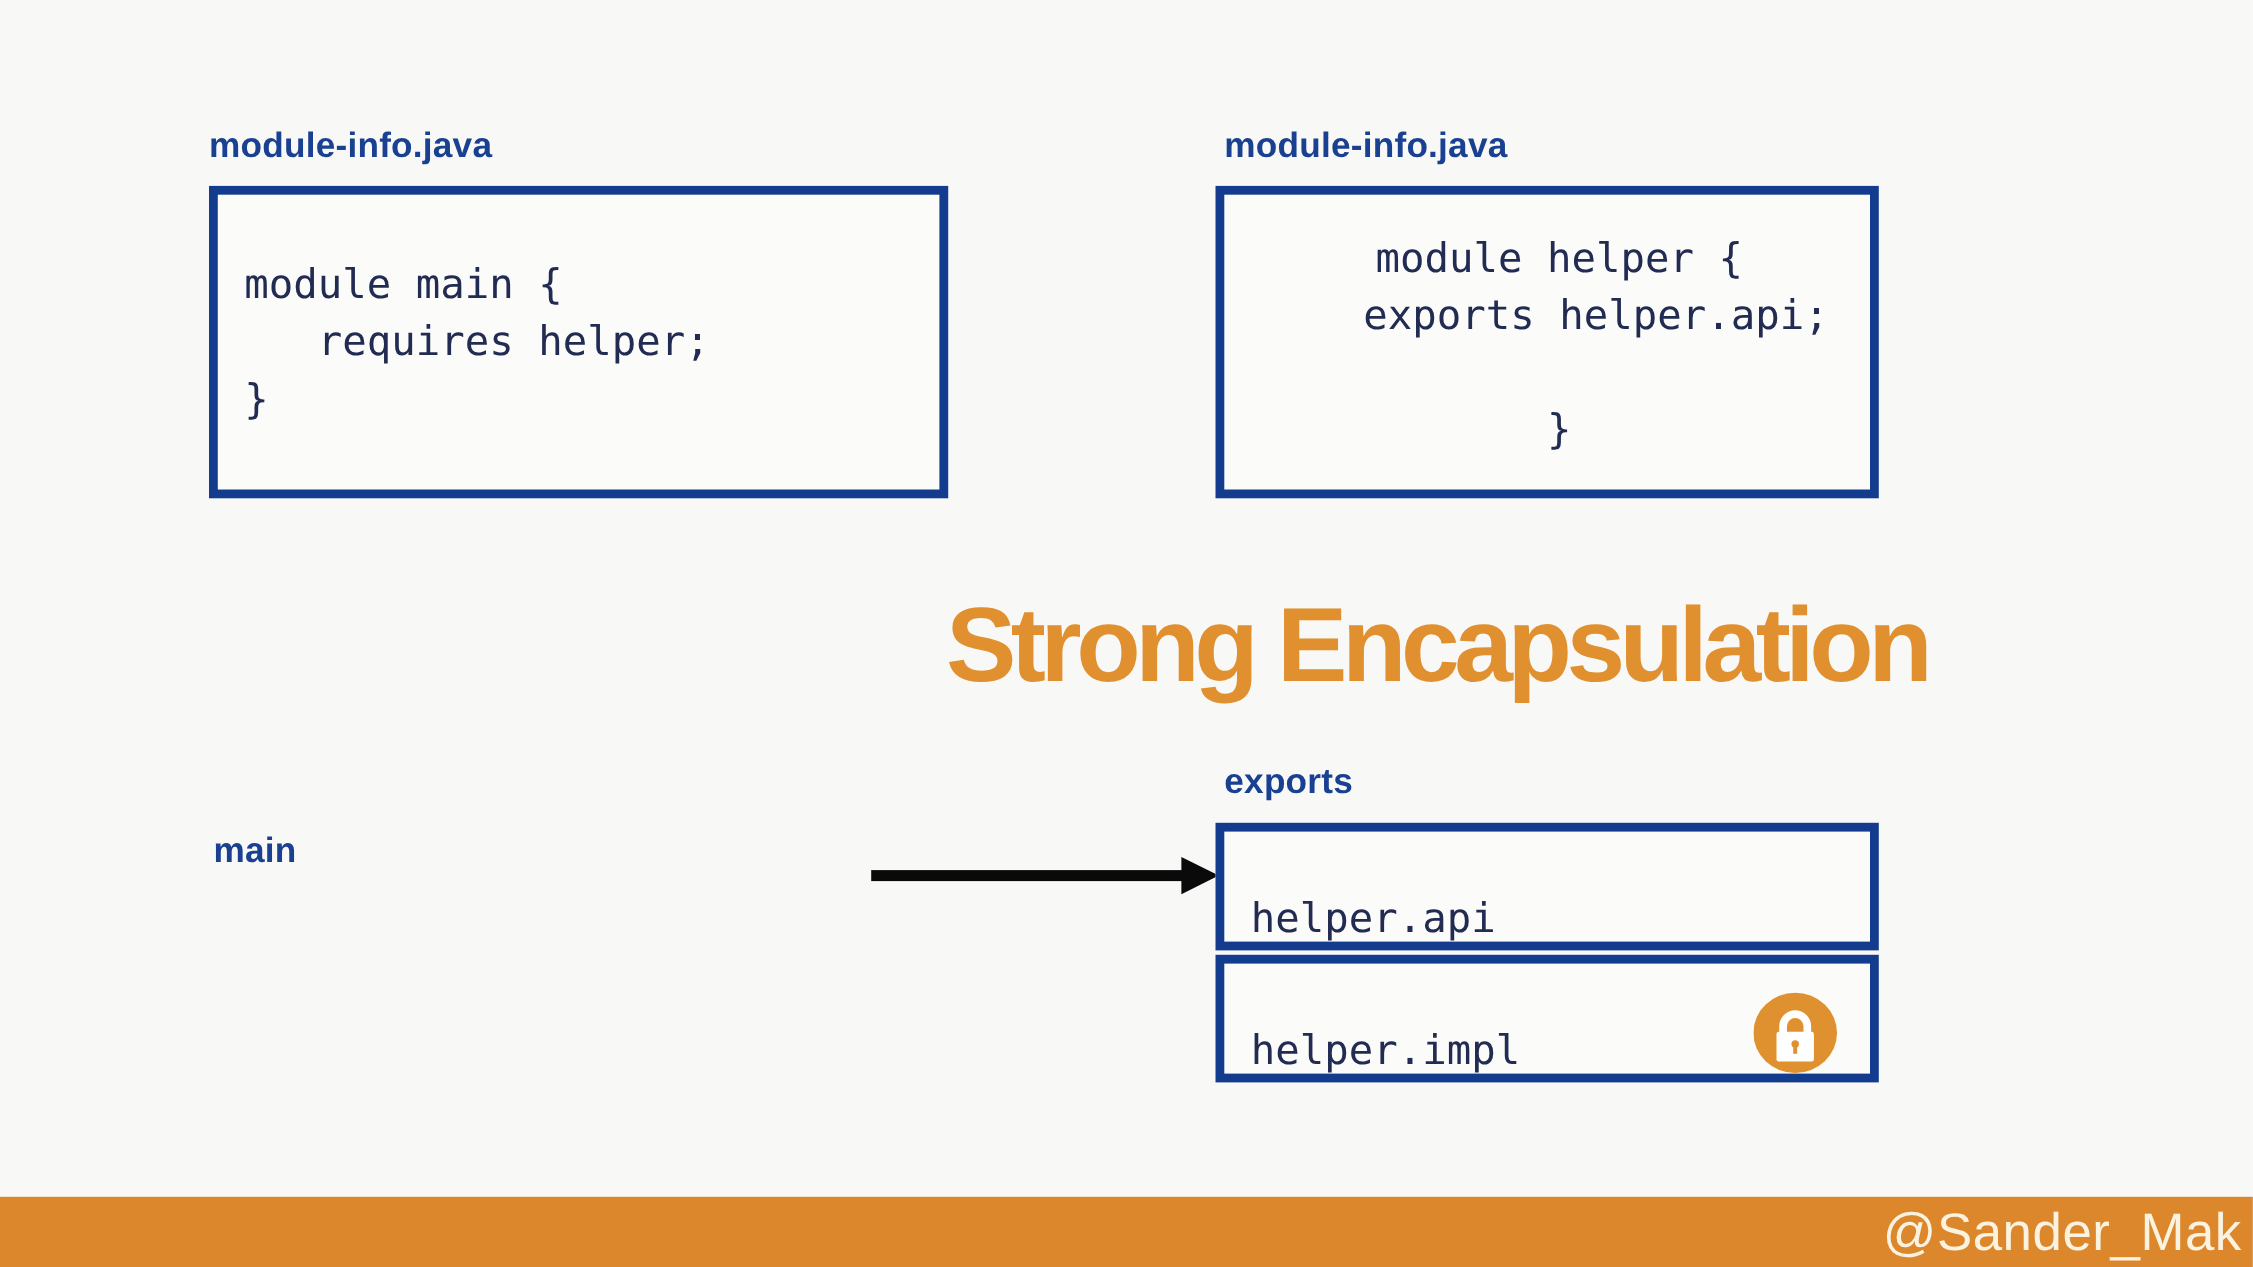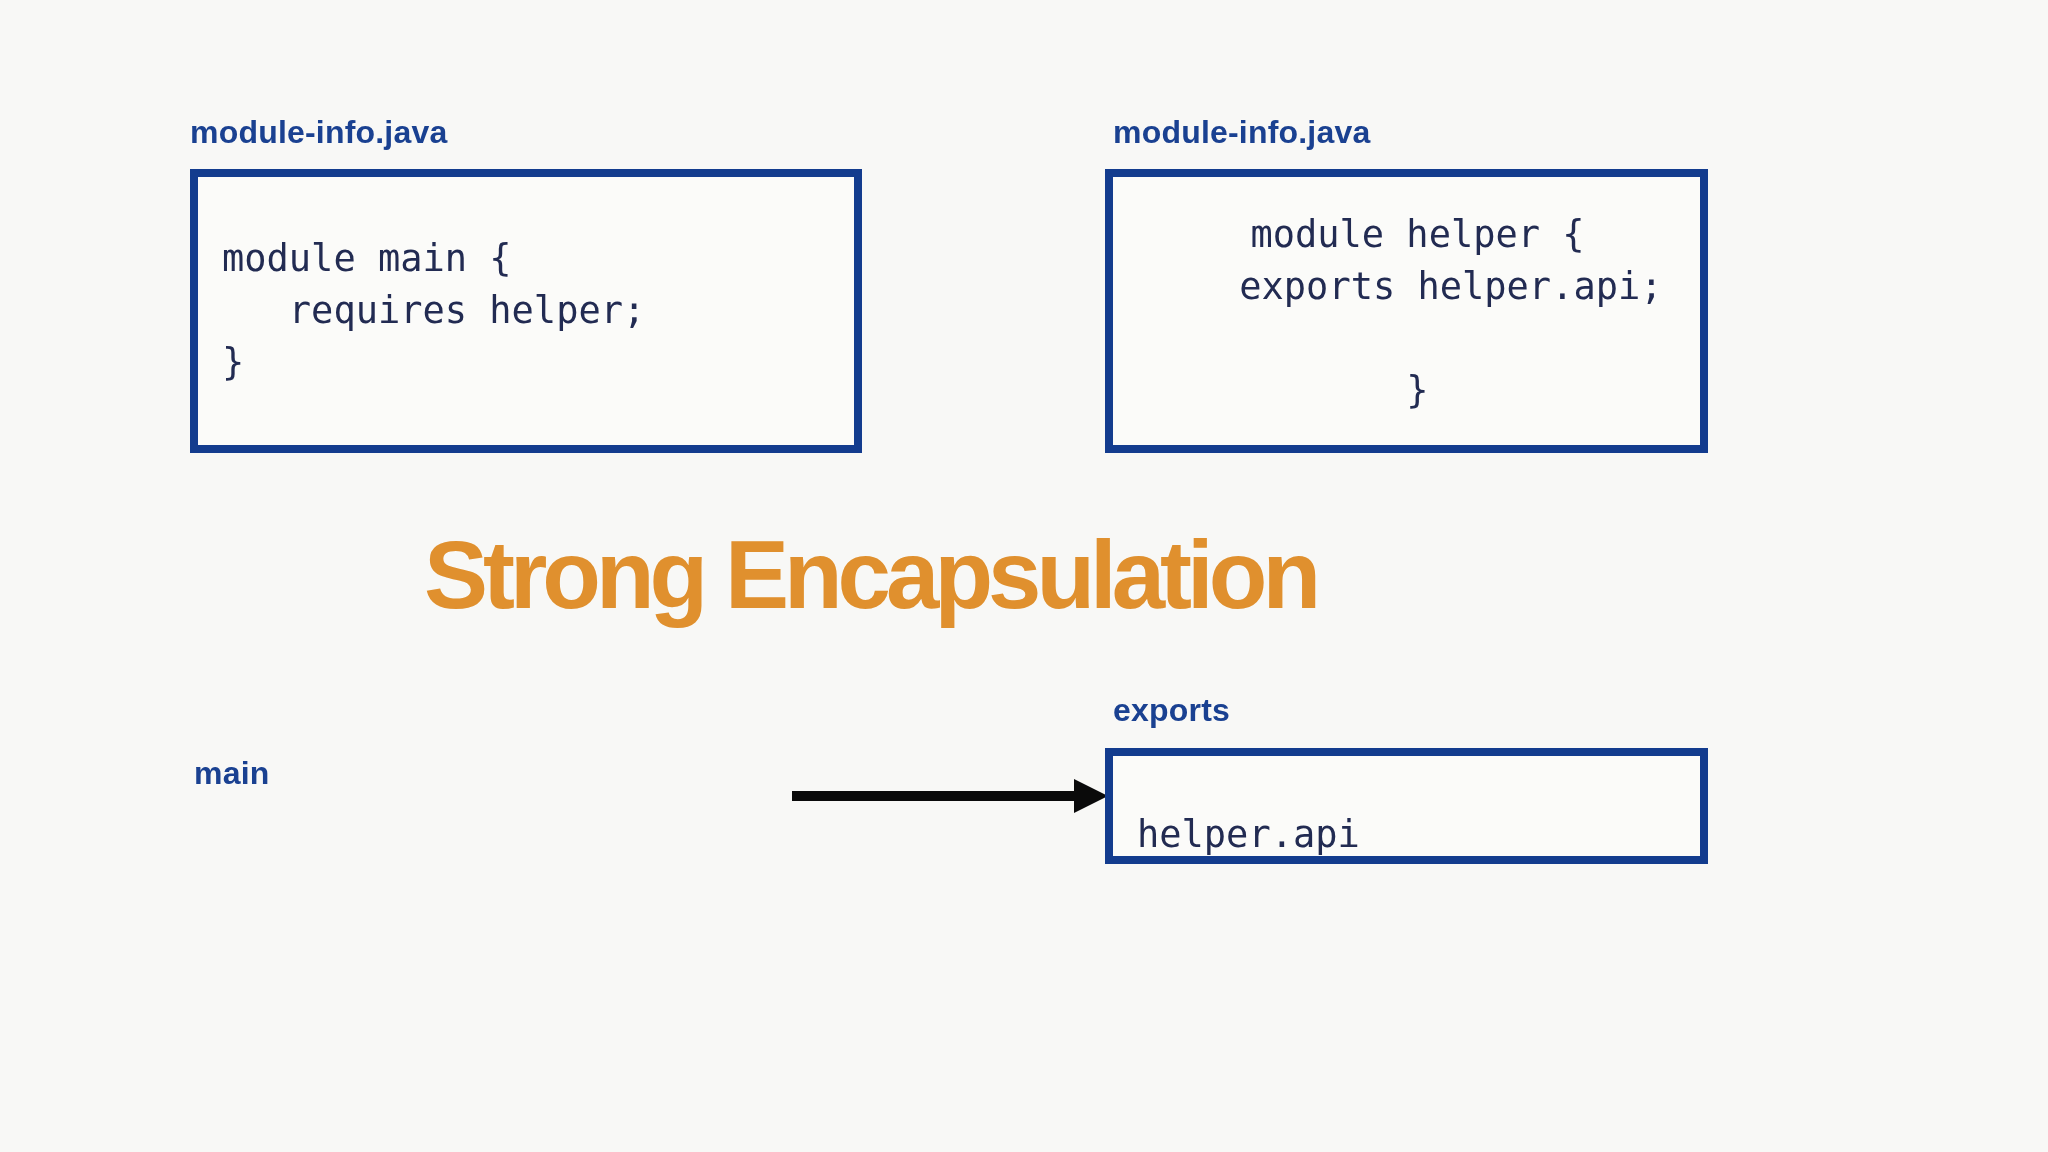--- a/index.html
+++ b/index.html
@@ -31,22 +31,22 @@
     line-height: 52px;
     color: #222b52;
     white-space: pre;
   }
   .tl-box pre { padding: 56px 0 0 24px; }
   .tr-box pre { padding: 32px 0 0 22px; text-align: center; }
 
   .title {
     position: absolute;
     top: 520px; left: 0; width: 1740px;
-    margin: 0;
-    text-align: center;
+    margin: 12px;
+    text-align: right;
     font-size: 96px; font-weight: bold;
     letter-spacing: -5px;
     color: #e0902e;
   }
 
   .module-box {
     position: absolute;
     box-sizing: border-box;
     background: #fbfbf9;
     border: 8px solid #133c8e;
@@ -125,15 +125,30 @@
 
   <div class="arrow-shaft"></div>
   <div class="arrow-head"></div>
 
   <div class="box-label" style="left:1113px; top:692px;">exports</div>
   <div class="module-box" style="left:1105px; top:748px; width:603px; height:116px;">
     <div class="pkg-row">
       <span>helper.api</span>
     </div>
   </div>
+  <div class="module-box" style="left:1105px; top:868px; width:603px; height:116px;">
+    <div class="pkg-row">
+      <span>helper.impl</span>
+      <svg class="lock-badge" width="76" height="74" viewBox="0 0 76 74">
+        <ellipse cx="38" cy="37" rx="38" ry="36.5" fill="#e0912f"></ellipse>
+        <path d="M 27 42 V 31 a 11 11 0 0 1 22 0 V 42" fill="none" stroke="#ffffff" stroke-width="7"></path>
+        <rect x="21" y="36" width="34" height="27" rx="2" fill="#ffffff"></rect>
+        <circle cx="38" cy="47" r="3.4" fill="#e0912f"></circle>
+        <rect x="36.2" y="48" width="3.6" height="8" fill="#e0912f"></rect>
+      </svg>
+    </div>
+  </div>
 
+  <div class="footer-bar">
+    <span class="footer-handle">@Sander_Mak</span>
+  </div>
 
 </div>
 
 </body></html>

